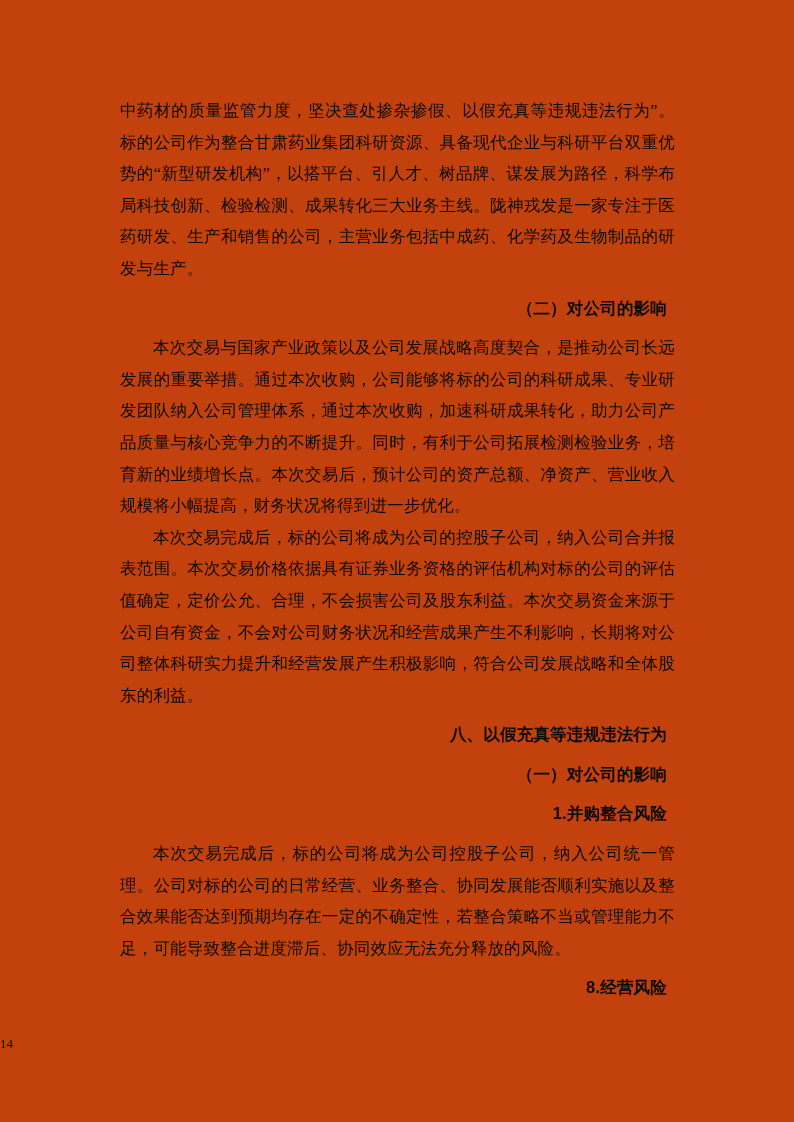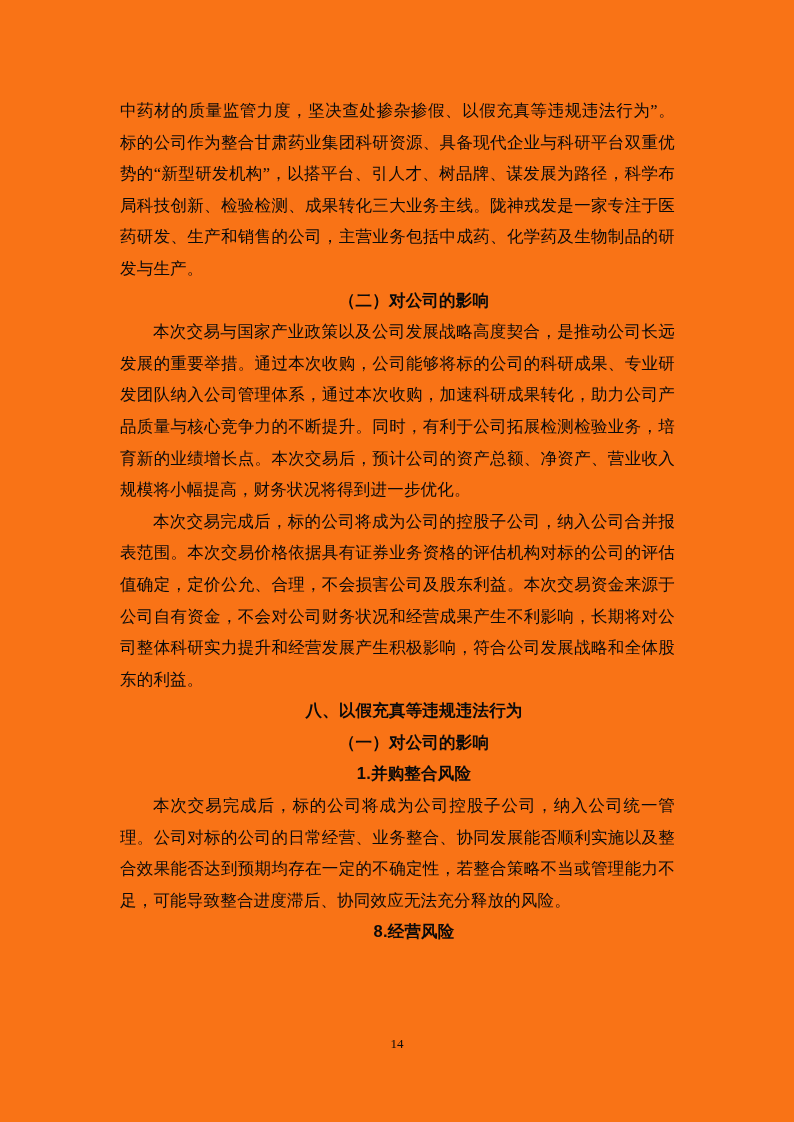--- a/index.html
+++ b/index.html
@@ -4,21 +4,21 @@
 <style>
   html, body {
     margin: 0;
     padding: 0;
     background: #ffffff;
   }
   .page {
     position: relative;
     width: 794px;
     height: 1122px;
-    background: #f97316;
+    background: #c2410c;
     overflow: hidden;
     color: #0a0a0a;
     font-family: "Liberation Serif", "DejaVu Serif", serif;
   }
   .content {
     position: absolute;
     left: 120px;
     top: 95px;
     width: 555px;
   }
@@ -28,35 +28,35 @@
     line-height: 31.6px;
     text-align: justify;
     text-indent: 2em;
     letter-spacing: 0.2px;
     font-weight: 400;
   }
   .para.no-indent {
     text-indent: 0;
   }
   .heading {
-    margin: 0;
+    margin: 8px;
     font-size: 16.5px;
     line-height: 31.6px;
     font-weight: 700;
     text-indent: 2em;
-    text-align: center;
+    text-align: right;
     letter-spacing: 0.2px;
     font-family: "Liberation Sans", "DejaVu Sans", sans-serif;
   }
   .footer {
     position: absolute;
     left: 0;
     top: 1036px;
     width: 100%;
-    text-align: center;
+    text-align: left;
     font-size: 13px;
     color: #0a0a0a;
     font-family: "Liberation Serif", "DejaVu Serif", serif;
   }
 </style>
 </head>
 <body>
 
 <div class="page">
   <div class="content">

